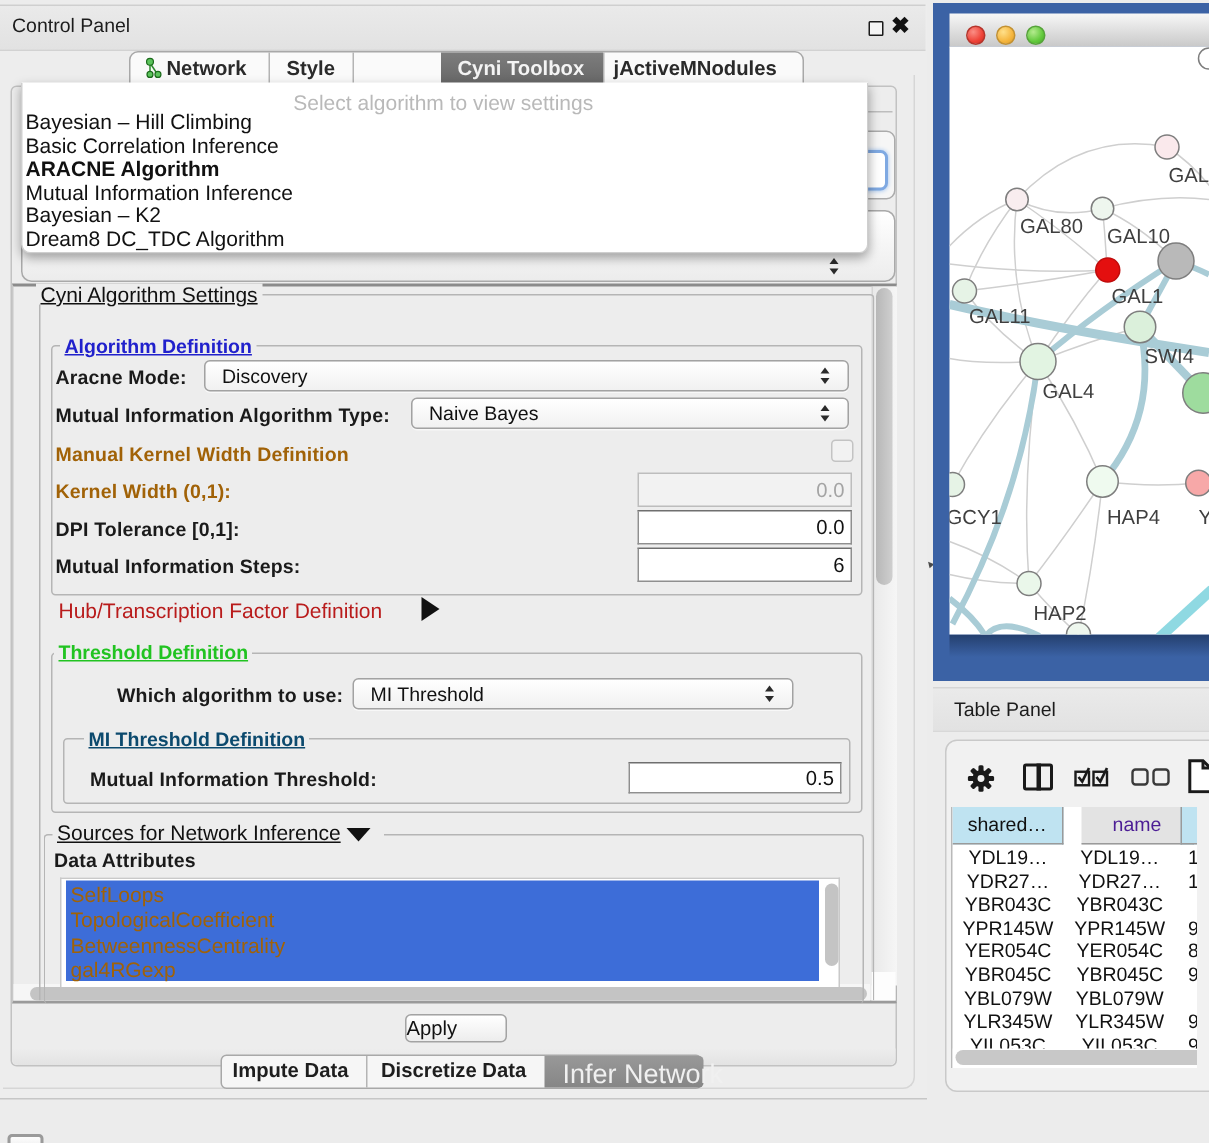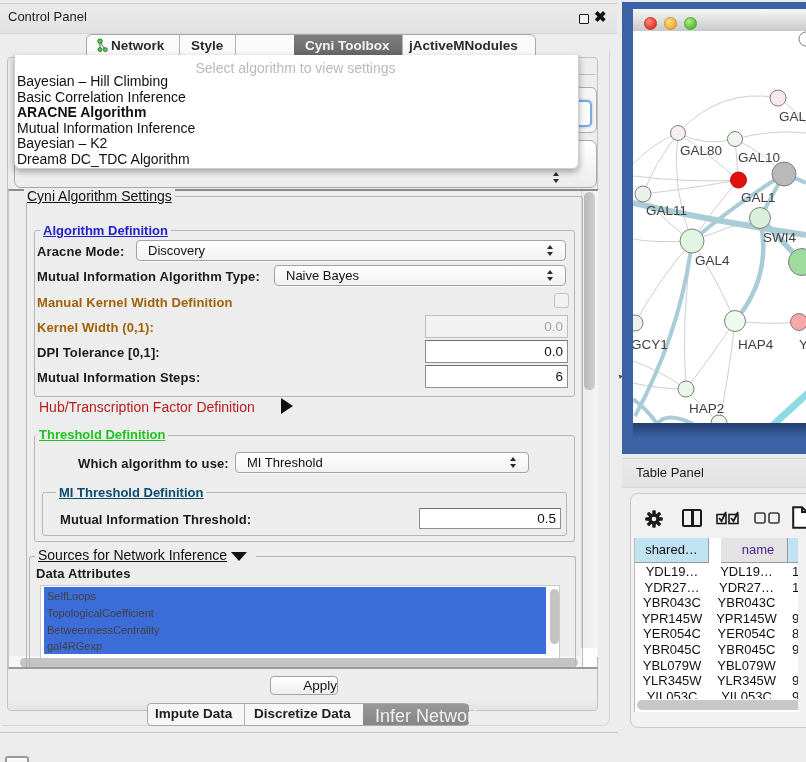--- a/index.html
+++ b/index.html
@@ -131,24 +131,24 @@
 <div class="lbl" style="left:60px;top:512px;">Mutual Information Threshold:</div>
 <div class="fld" style="left:419px;top:508px;width:136px;height:19px;line-height:19px;">0.5</div>
 
 <div class="gborder" style="left:29px;top:556px;width:545px;height:112px;border-bottom:none;"></div>
 <div class="gtitle" style="left:35px;top:548px;color:#111;width:215px;font-size:14px;line-height:14px;">Sources for Network Inference</div>
 <div class="abs" style="left:231px;top:552px;width:0;height:0;border-left:8px solid transparent;border-right:8px solid transparent;border-top:9px solid #111;"></div>
 <div class="lbl" style="left:36px;top:566px;">Data Attributes</div>
 
 <div class="abs" style="left:40px;top:585px;width:520px;height:73px;background:#fff;border:1px solid #c9c9c9;border-bottom:none;box-sizing:border-box;"></div>
 <div class="abs" style="left:44px;top:587px;width:502px;height:67px;background:#3d6dd8;"></div>
-<div class="abs" style="left:47px;top:588px;font-size:11px;color:#404040;line-height:16.8px;">SelfLoops<br>TopologicalCoefficient<br>BetweennessCentrality<br>gal4RGexp</div>
+<div class="abs" style="left:47px;top:588px;font-size:14px;color:#a16207;line-height:16.8px;">SelfLoops<br>TopologicalCoefficient<br>BetweennessCentrality<br>gal4RGexp</div>
 <div class="abs" style="left:550px;top:589px;width:8.5px;height:55px;background:#c4c4c4;border-radius:5px;"></div>
 
-<div class="abs" style="left:270px;top:676px;width:68px;height:19px;background:linear-gradient(#ffffff,#ededed);border:1px solid #a3a3a3;border-radius:4px;box-sizing:border-box;text-align:right;font-size:13.5px;color:#111;line-height:17px;">Apply</div>
+<div class="abs" style="left:270px;top:676px;width:68px;height:19px;background:linear-gradient(#ffffff,#ededed);border:1px solid #a3a3a3;border-radius:4px;box-sizing:border-box;text-align:left;font-size:13.5px;color:#111;line-height:17px;">Apply</div>
 
 <div class="abs" style="left:147px;top:703px;width:321px;height:23px;background:#f6f6f6;border:1px solid #a8a8a8;border-radius:4px;box-sizing:border-box;">
   <div class="abs" style="left:96px;top:0;width:1px;height:21px;background:#b4b4b4;"></div>
   <div class="abs" style="left:215px;top:0;width:106px;height:21px;background:linear-gradient(#989898,#868686);border-radius:0 3px 3px 0;"></div>
 </div>
 <div class="abs bold" style="left:155px;top:706px;font-size:13.5px;color:#1e1e1e;">Impute Data</div>
 <div class="abs bold" style="left:254px;top:706px;font-size:13.5px;color:#1e1e1e;">Discretize Data</div>
 <div class="abs" style="left:375px;top:706px;font-size:18px;color:#f0f0f0;">Infer Network</div>
 
 <div class="abs" style="left:14px;top:55px;width:563px;height:113px;background:#fff;border:1px solid #cfcfcf;border-top:none;border-radius:0 0 6px 6px;box-shadow:0 3px 7px rgba(0,0,0,0.35);"></div>

